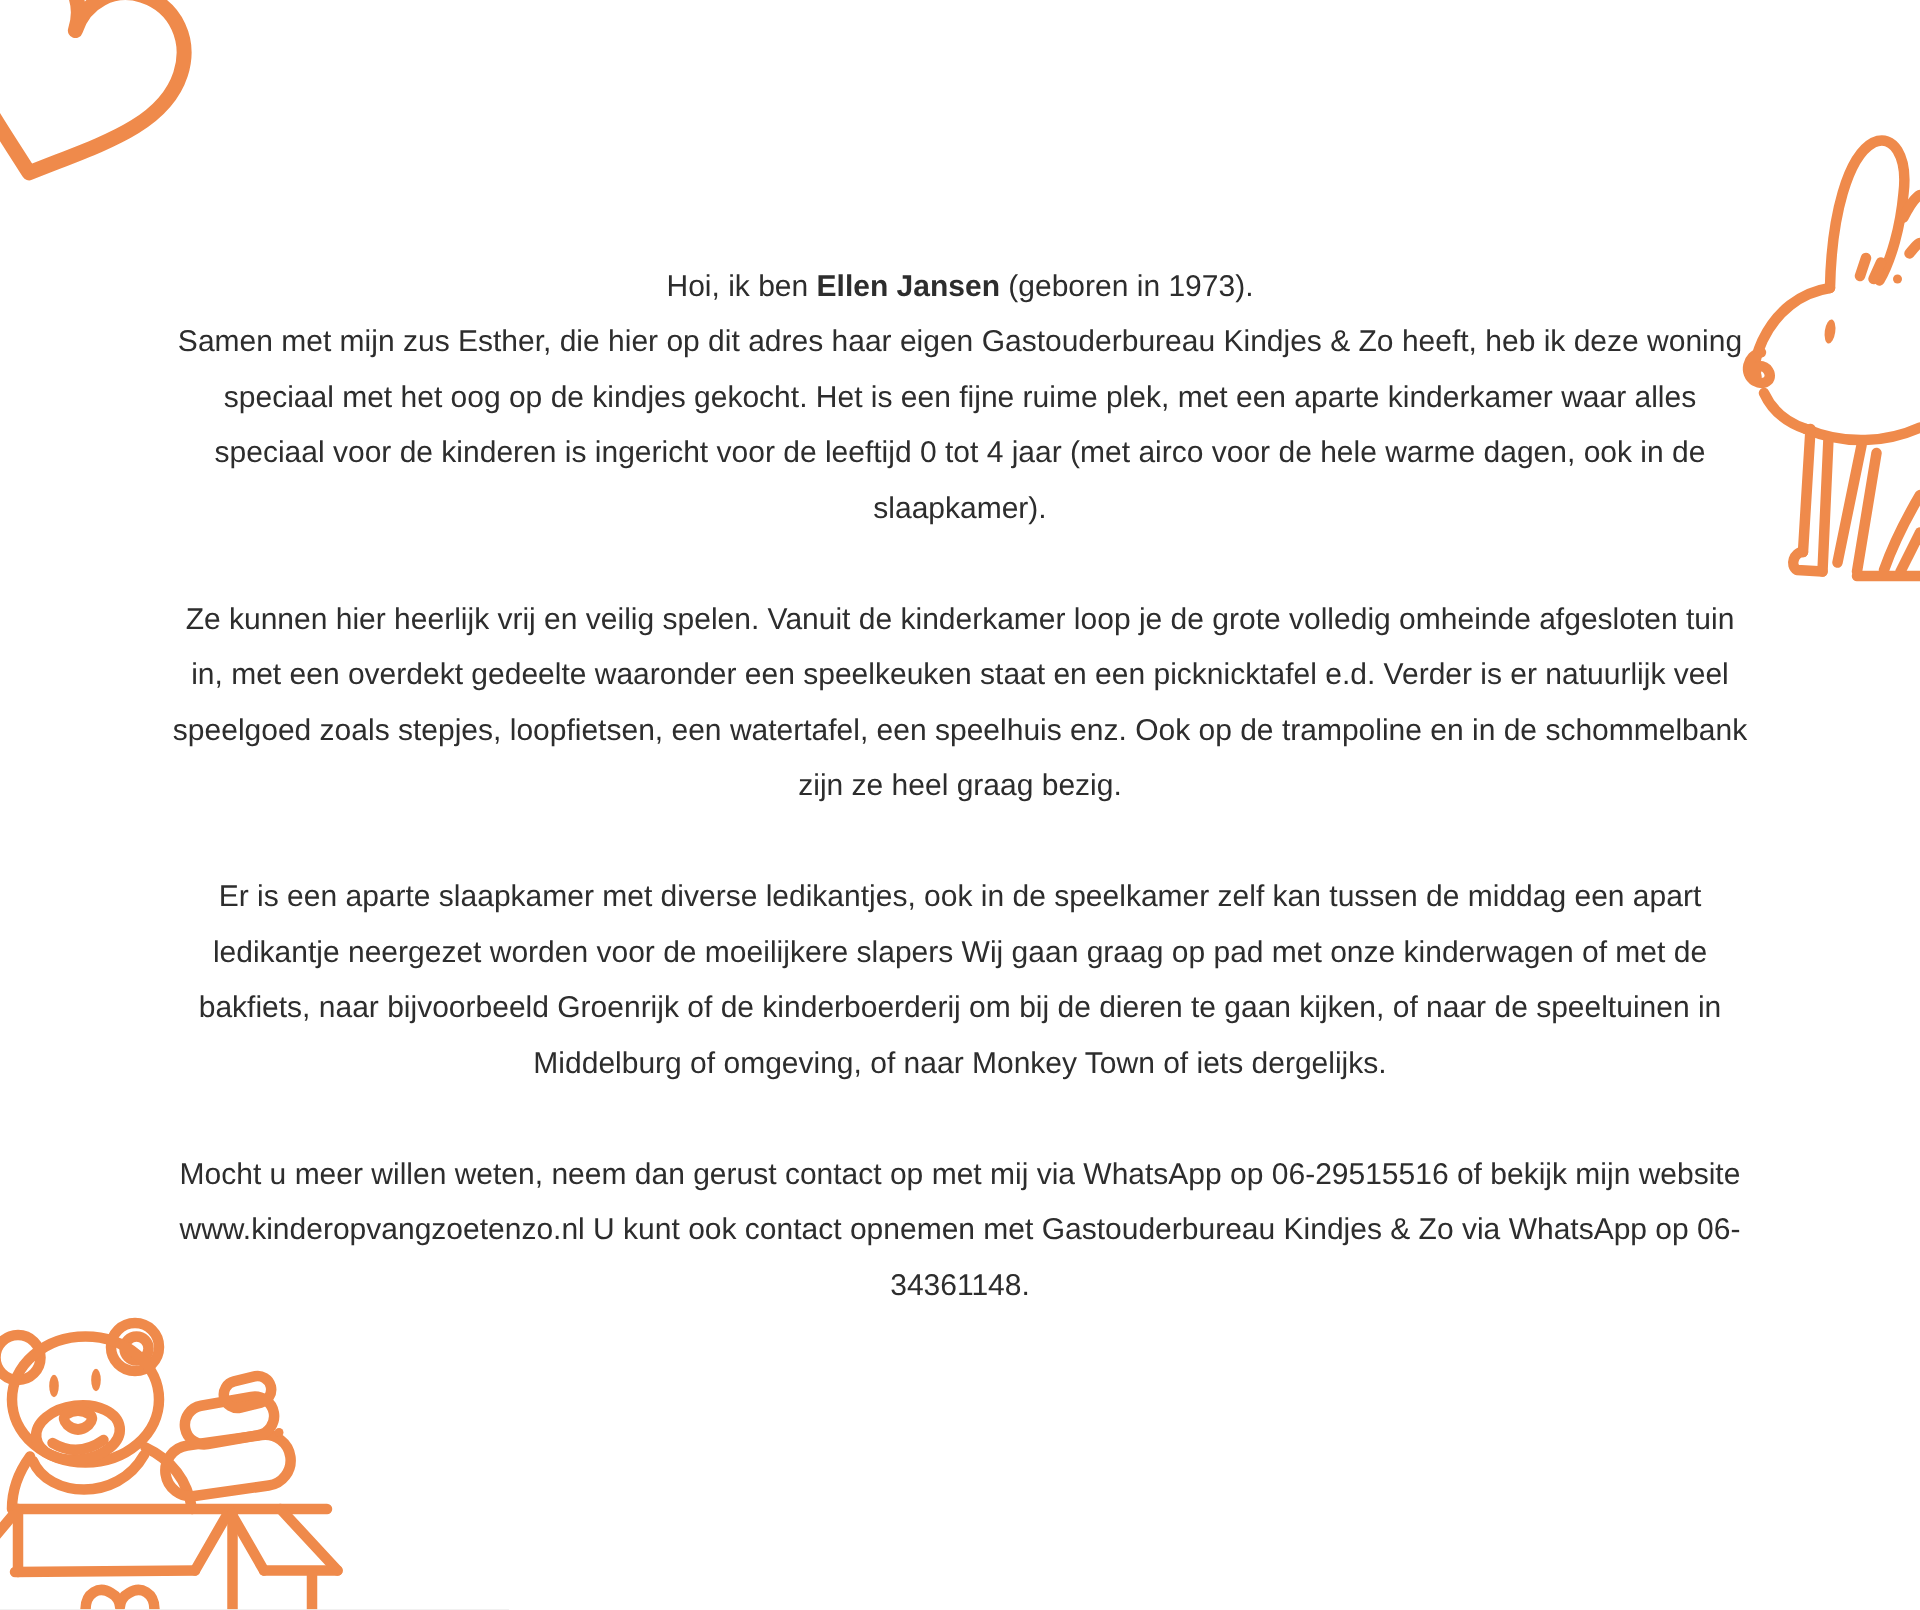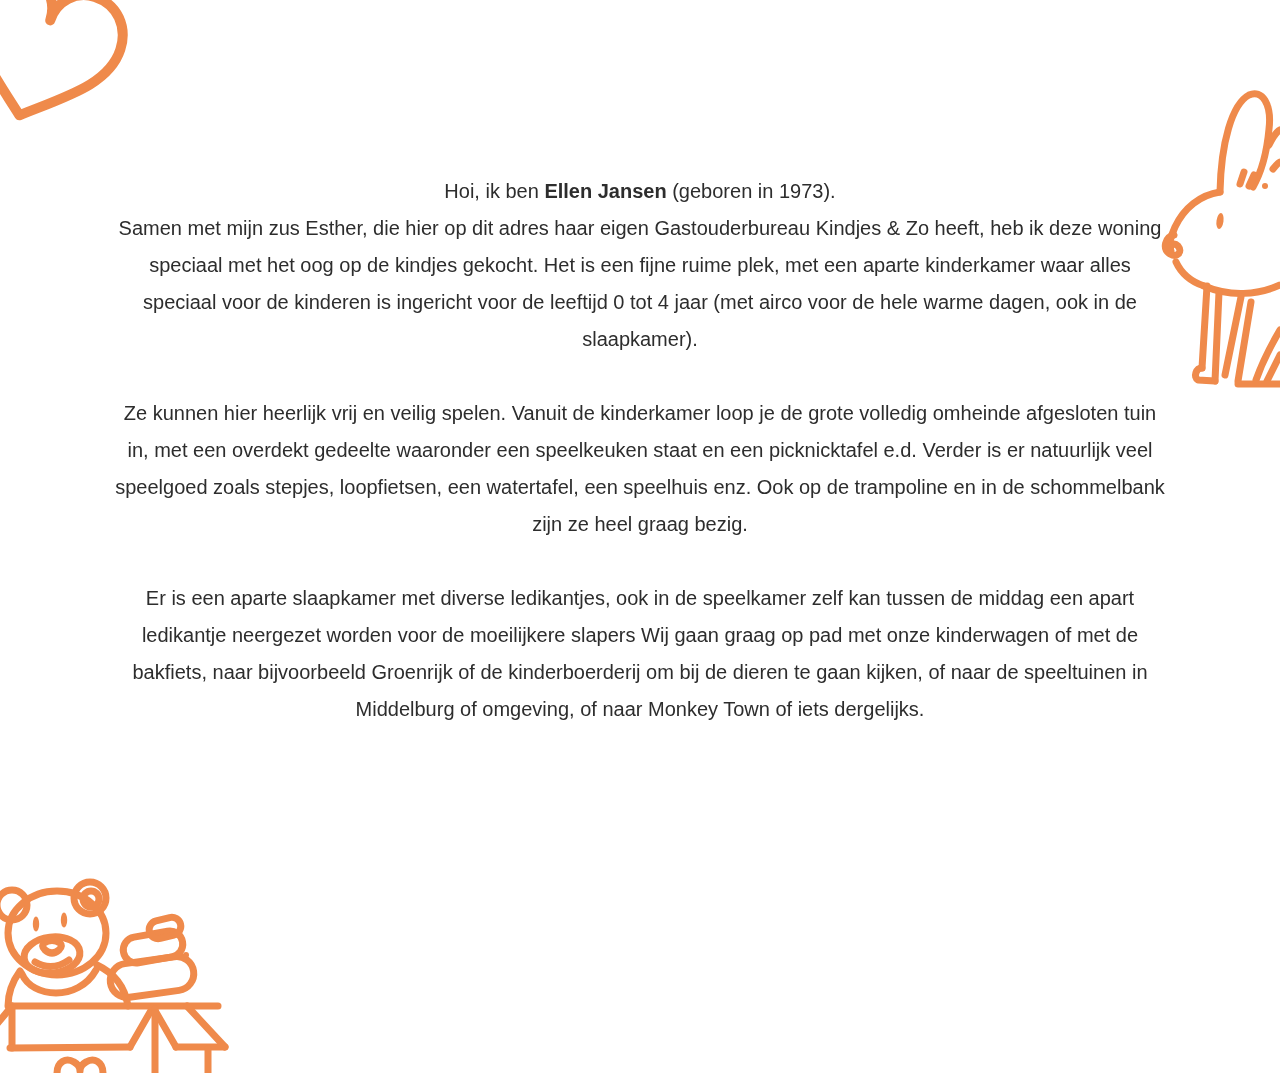--- a/index.html
+++ b/index.html
@@ -129,15 +129,16 @@
 
       <path class="stroke" d="M57 215 C57 204 66 199 74 204 C78 206 80 210 80 213 C80 210 82 206 86 204 C94 199 103 204 103 215"></path>
     </svg>
   </div>
 
   <div class="text-block">
     <p class="intro"><span>Hoi, ik ben </span><strong>Ellen Jansen</strong><span> (geboren in 1973).</span></p>
     <p>Samen met mijn zus Esther, die hier op dit adres haar eigen Gastouderbureau Kindjes &amp; Zo heeft, heb ik deze woning speciaal met het oog op de kindjes gekocht. Het is een fijne ruime plek, met een aparte kinderkamer waar alles speciaal voor de kinderen is ingericht voor de leeftijd 0 tot 4 jaar (met airco voor de hele warme dagen, ook in de slaapkamer).</p>
     <p>Ze kunnen hier heerlijk vrij en veilig spelen. Vanuit de kinderkamer loop je de grote volledig omheinde afgesloten tuin in, met een overdekt gedeelte waaronder een speelkeuken staat en een picknicktafel e.d. Verder is er natuurlijk veel speelgoed zoals stepjes, loopfietsen, een watertafel, een speelhuis enz. Ook op de trampoline en in de schommelbank zijn ze heel graag bezig.</p>
     <p>Er is een aparte slaapkamer met diverse ledikantjes, ook in de speelkamer zelf kan tussen de middag een apart ledikantje neergezet worden voor de moeilijkere slapers Wij gaan graag op pad met onze kinderwagen of met de bakfiets, naar bijvoorbeeld Groenrijk of de kinderboerderij om bij de dieren te gaan kijken, of naar de speeltuinen in Middelburg of omgeving, of naar Monkey Town of iets dergelijks.</p>
+    <p>Mocht u meer willen weten, neem dan gerust contact op met mij via WhatsApp op 06-29515516 of bekijk mijn website www.kinderopvangzoetenzo.nl U kunt ook contact opnemen met Gastouderbureau Kindjes &amp; Zo via WhatsApp op 06-34361148.</p>
   </div>
 
 </div>
 
 </body></html>

